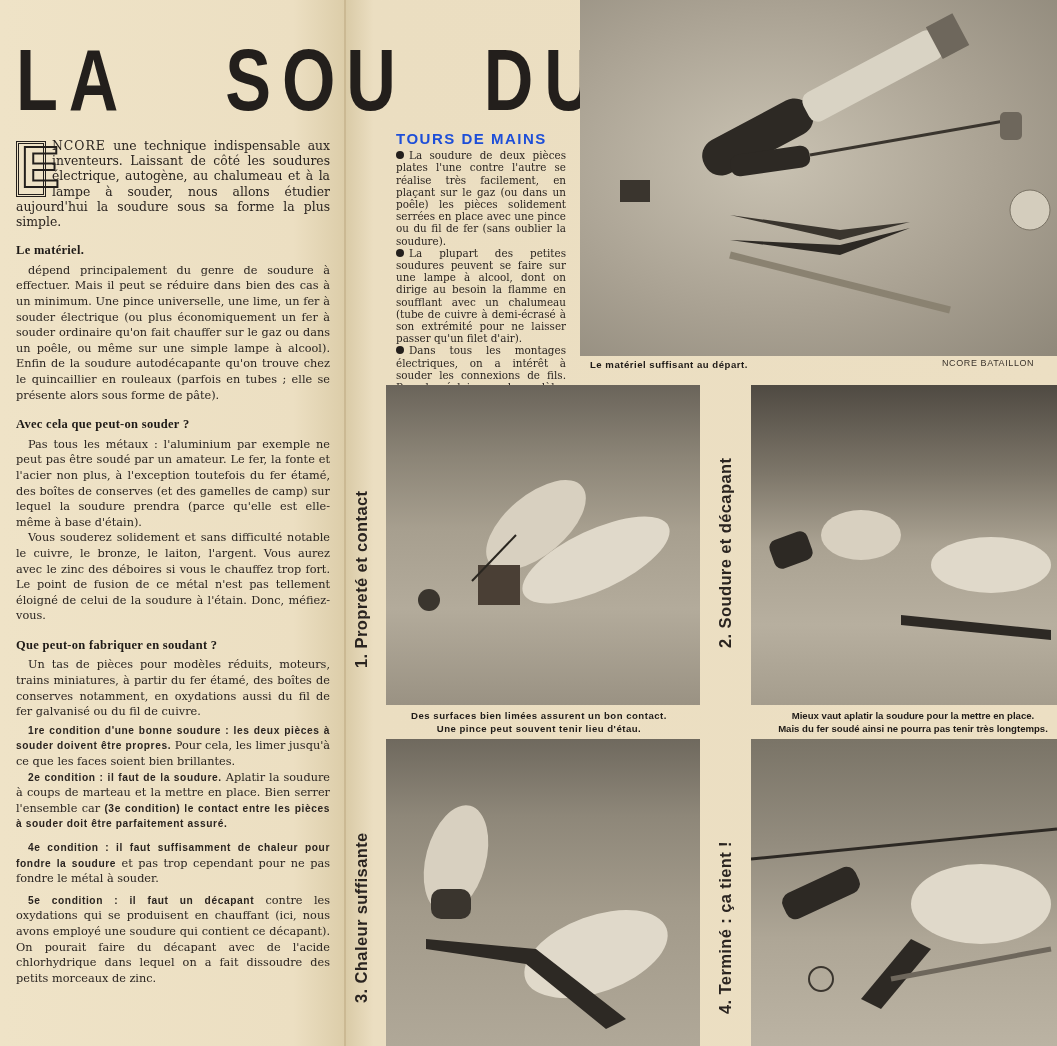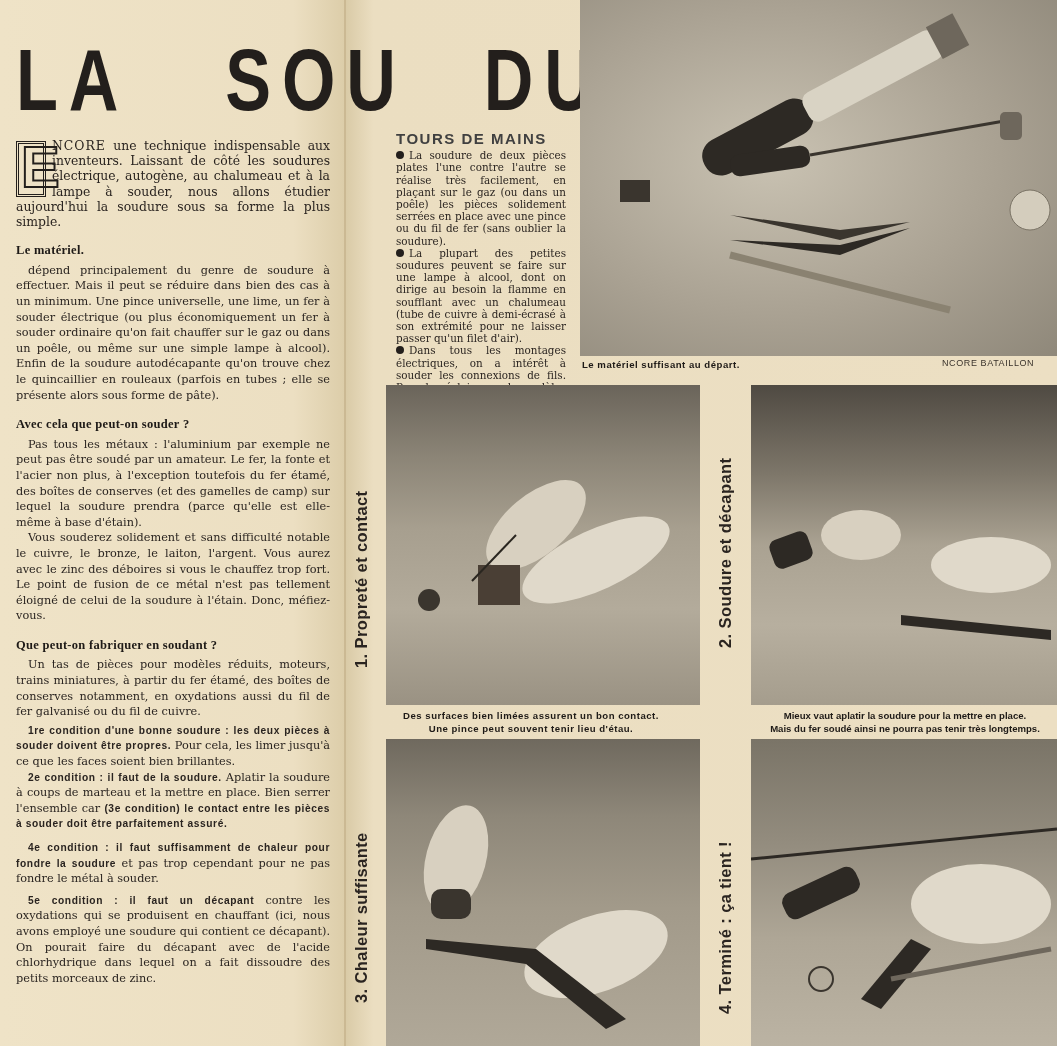--- a/index.html
+++ b/index.html
@@ -12,31 +12,31 @@
   .headline span{display:inline-block;}
   .col-left{position:absolute;left:16px;top:138px;width:314px;font-size:11.3px;line-height:15.6px;text-align:justify;}
   .col-left p{margin:0;text-indent:12px;}
   .intro{position:relative;font-size:12.4px;line-height:15.2px;text-indent:0 !important;}
   .dropcap{float:left;width:30px;height:56px;margin:3px 6px 0 0;border:3px double #231f1c;box-sizing:border-box;position:relative;}
   .dropcap .dc-letter{position:absolute;left:2px;top:-6px;font-family:"Liberation Sans",sans-serif;font-size:58px;line-height:58px;font-weight:bold;color:transparent;-webkit-text-stroke:2px #231f1c;}
   .smallcaps{font-variant:small-caps;letter-spacing:1px;}
   h3{font-family:Liberation Serif, serif;font-size:12.5px;font-weight:bold;margin:14px 0 4px 0;letter-spacing:0.3px;color:#1e1a17;}
   .cond{font-family:"Liberation Sans",sans-serif;font-weight:bold;font-size:10.2px;letter-spacing:0.6px;}
   .col-tours{position:absolute;left:396px;top:133px;width:170px;font-size:10.4px;line-height:12.2px;text-align:justify;}
-  .col-tours h2{font-family:"Liberation Sans",sans-serif;font-size:15px;font-weight:bold;letter-spacing:1.5px;margin:0 0 4px 0;color:#404040;}
+  .col-tours h2{font-family:"Liberation Sans",sans-serif;font-size:15px;font-weight:bold;letter-spacing:1.5px;margin:0 0 4px 0;color:#1d4ed8;}
   .col-tours p{margin:0;}
   .bullet{display:inline-block;width:8px;height:8px;border-radius:50%;background:#231f1c;margin-right:5px;vertical-align:0;}
   .photo{position:absolute;overflow:hidden;}
   .photo-main{left:580px;top:0;width:477px;height:356px;background:radial-gradient(ellipse at 40% 45%,#c9c2b2 0%,#aaa293 55%,#8f887a 100%);}
   .photo-1{left:386px;top:385px;width:314px;height:320px;background:linear-gradient(180deg,#6a645a 0%,#8b8476 22%,#a79f8f 45%,#b3ab9b 70%,#9a9283 100%);}
   .photo-2{left:751px;top:385px;width:306px;height:320px;background:linear-gradient(180deg,#4f4a42 0%,#7e776a 28%,#aaa292 50%,#b7af9f 75%,#a59d8d 100%);}
   .photo-3{left:386px;top:739px;width:314px;height:307px;background:linear-gradient(180deg,#6f695e 0%,#8e8779 25%,#a29a8a 55%,#b0a898 100%);}
   .photo-4{left:751px;top:739px;width:306px;height:307px;background:linear-gradient(180deg,#7a7467 0%,#948d7f 35%,#aea696 65%,#bbb3a3 100%);}
   .photo svg{position:absolute;left:0;top:0;width:100%;height:100%;}
-  .caption{position:absolute;font-family:"Liberation Sans",sans-serif;font-weight:bold;font-size:9.6px;letter-spacing:0.5px;color:#1e1a17;line-height:13px;text-align:center;}
+  .caption{position:absolute;font-family:"Liberation Sans",sans-serif;font-weight:bold;font-size:9.6px;letter-spacing:0.5px;color:#1e1a17;line-height:13px;text-align:center;margin-left:8px;}
   .cap-main{left:582px;top:358px;text-align:left;}
   .credit{position:absolute;left:942px;top:358px;font-family:"Liberation Sans",sans-serif;font-size:9px;letter-spacing:0.6px;color:#3a332c;}
   .cap-1{left:366px;top:709px;width:330px;}
   .cap-2{left:750px;top:709px;width:310px;letter-spacing:0;}
   .vlabel{position:absolute;font-family:"Liberation Sans",sans-serif;font-weight:bold;font-size:16.5px;color:#2a2420;white-space:nowrap;transform:rotate(-90deg);transform-origin:left top;letter-spacing:0.4px;}
   .v1{left:352px;top:668px;}
   .v2{left:716px;top:648px;}
   .v3{left:352px;top:1003px;}
   .v4{left:716px;top:1014px;}
 </style>

